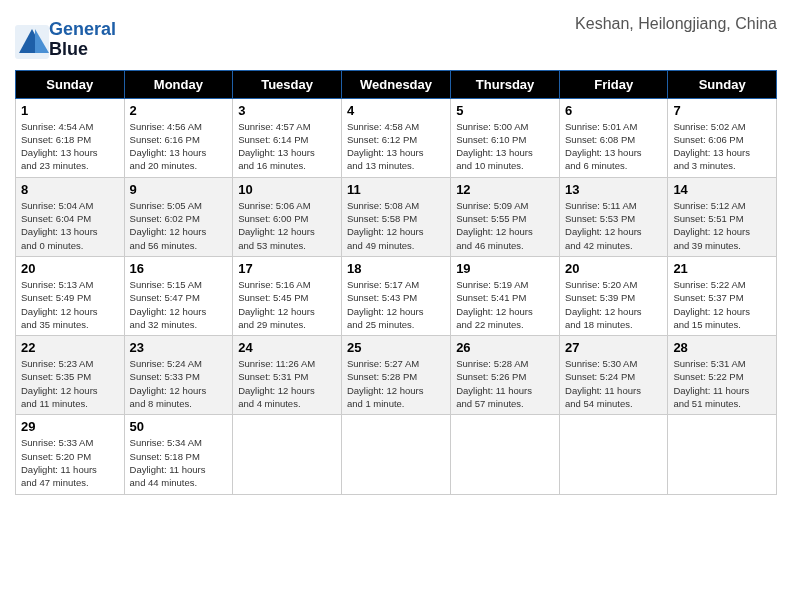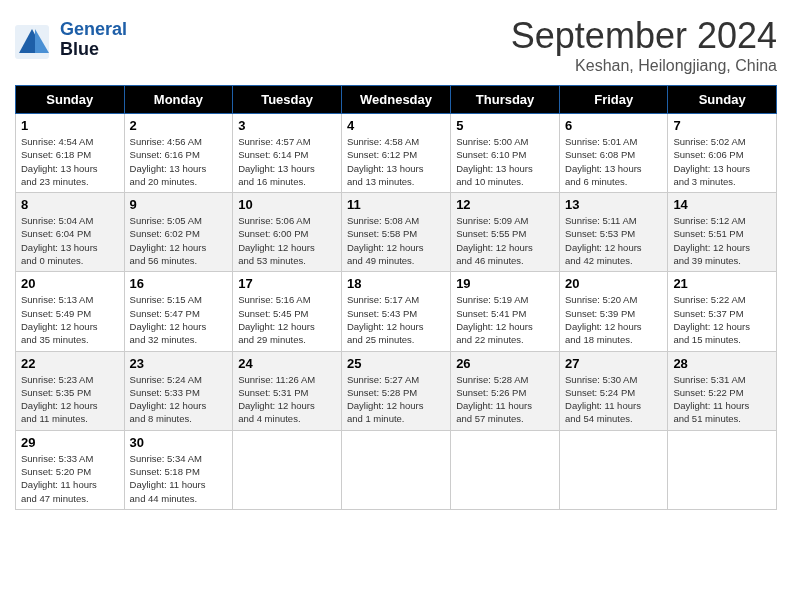--- a/index.html
+++ b/index.html
@@ -19,21 +19,20 @@
     .logo {
       display: flex;
       align-items: center;
       margin-top: 5px;
     }
     .logo-text {
       font-size: 18px;
       font-weight: bold;
       color: #333;
       line-height: 1.1;
-      padding-left: 11px;
     }
     .logo-icon {
       width: 30px;
       height: 30px;
       margin-right: 4px;
       position: relative;
     }
     .title-block {
       text-align: right;
     }
@@ -97,21 +96,20 @@
         <polygon points="17,4 30,28 4,28" fill="#1e5fa8"></polygon>
         <polygon points="20,4 34,28 20,28" fill="#4a90d4"></polygon>
       </svg>
     </div>
     <div>
       <div class="logo-text" style="color:#1e5fa8;">General</div>
       <div class="logo-text" style="color:#0f172a;">Blue</div>
     </div>
   </div>
   <div class="title-block">
-    <div class="month-title">September 2024</div>
     <div class="location-title">Keshan, Heilongjiang, China</div>
   </div>
 </div>
 
 <table>
   <thead>
     <tr>
     <th>Sunday</th>
         <th>Monday</th>
         <th>Tuesday</th>
@@ -328,21 +326,21 @@
       </tr>
       <tr>
         <td>
           <span class="day-num">29</span>
           <div class="day-info" style="white-space: pre-line;">Sunrise: 5:33 AM
 Sunset: 5:20 PM
 Daylight: 11 hours
 and 47 minutes.</div>
         </td>
         <td>
-          <span class="day-num">30</span>
+          <span class="day-num">50</span>
           <div class="day-info" style="white-space: pre-line;">Sunrise: 5:34 AM
 Sunset: 5:18 PM
 Daylight: 11 hours
 and 44 minutes.</div>
         </td>
         <td class="empty-cell"></td>
         <td class="empty-cell"></td>
         <td class="empty-cell"></td>
         <td class="empty-cell"></td>
         <td class="empty-cell"></td>

